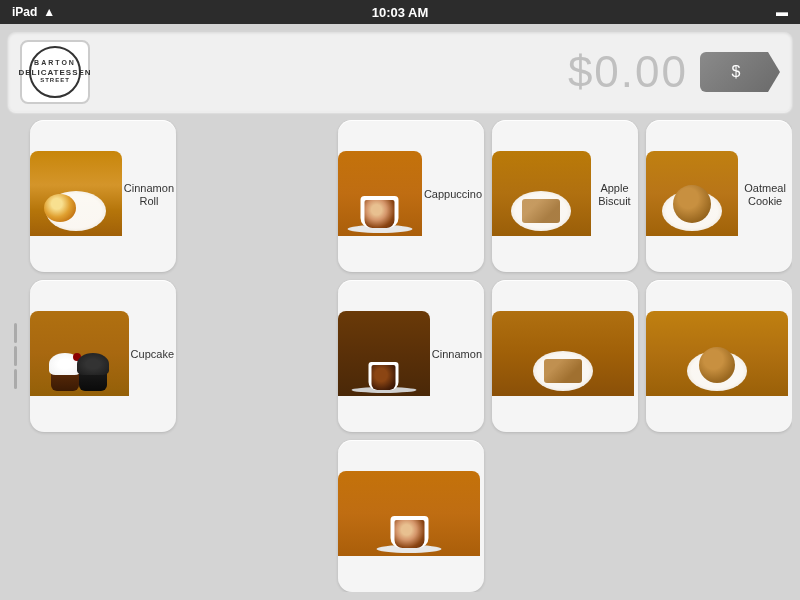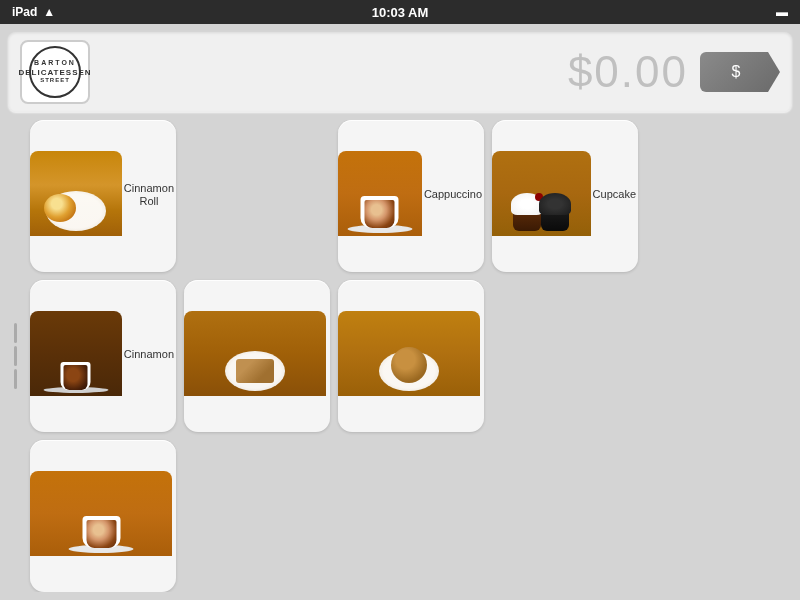--- a/index.html
+++ b/index.html
@@ -422,21 +422,35 @@
           <div class="cup-saucer">
             <div class="saucer"></div>
             <div class="cup">
               <div class="cup-latte-art"></div>
             </div>
           </div>
         </div>
         <div class="product-label">Cappuccino</div>
       </div>
 
-
+      <div class="product-item">
+        <div class="food-canvas food-apple-biscuit">
+          <div class="plate-overlay"></div>
+          <div style="position:absolute;bottom:13px;left:50%;transform:translateX(-50%);width:38px;height:24px;background:linear-gradient(135deg,#c09050 30%,#a07030 70%);border-radius:3px;opacity:0.9;"></div>
+        </div>
+        <div class="product-label">Apple Biscuit</div>
+      </div>
+
+      <div class="product-item">
+        <div class="food-canvas food-oatmeal-cookie">
+          <div class="plate-overlay"></div>
+          <div style="position:absolute;bottom:13px;left:50%;transform:translateX(-50%);width:38px;height:38px;border-radius:50%;background:radial-gradient(circle at 40% 35%, #c89040 30%, #9a6820 70%, #7a5010 100%);"></div>
+        </div>
+        <div class="product-label">Oatmeal Cookie</div>
+      </div>
 
       <div class="product-item">
         <div class="food-canvas food-cupcake">
           <div class="cupcake-vis">
 
             <div class="cup-base" style="left:calc(50% - 14px);"></div>
             <div class="cup-frosting" style="bottom:16px;left:calc(50% - 14px);"></div>
             <div class="cup-topper" style="bottom:30px;left:calc(50% - 14px + 12px);"></div>
 
             <div class="cup2-base"></div>

